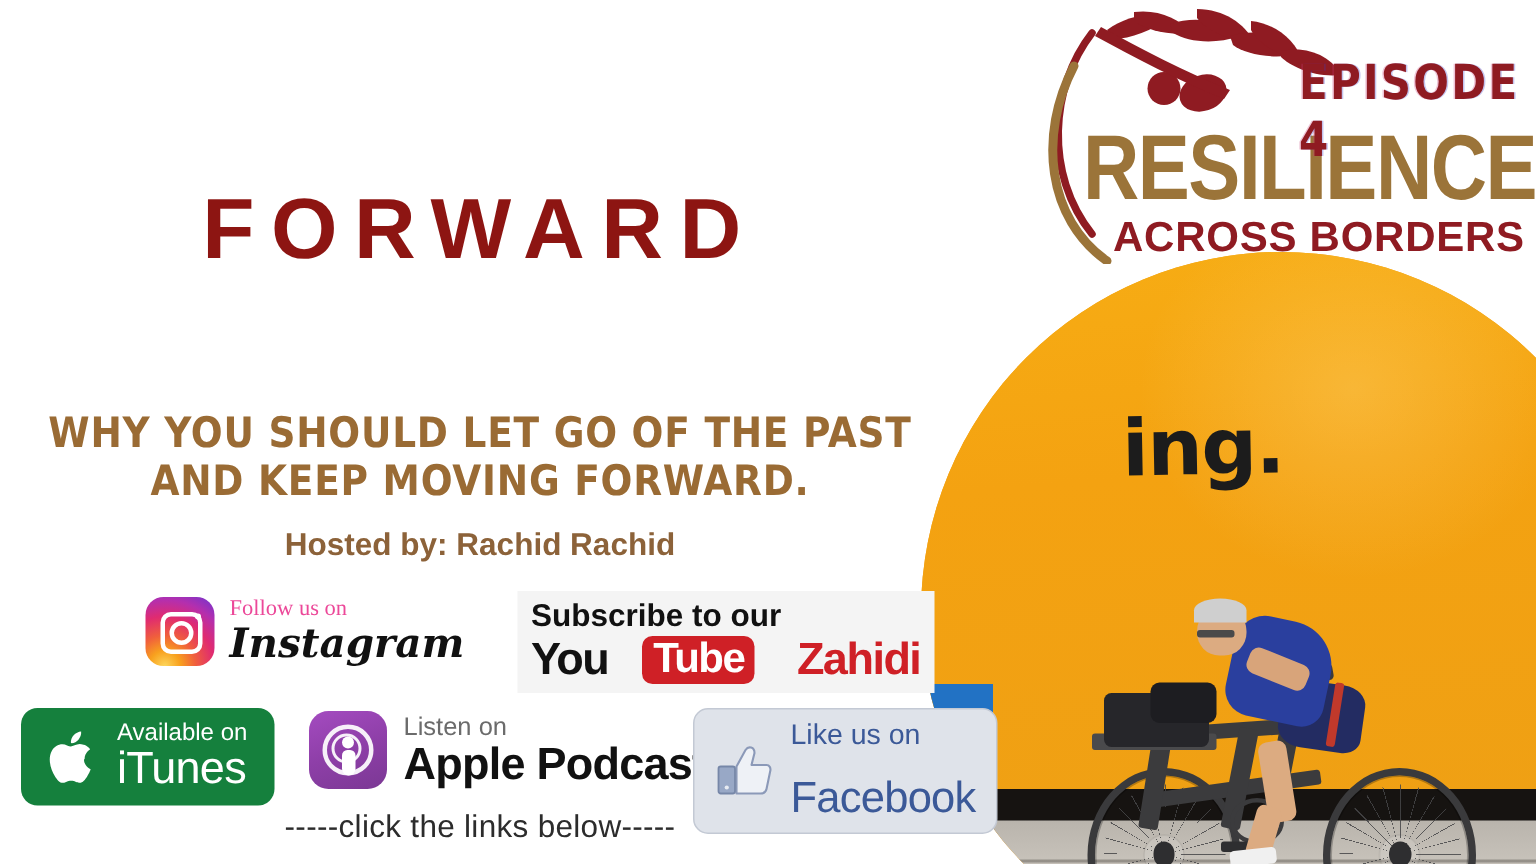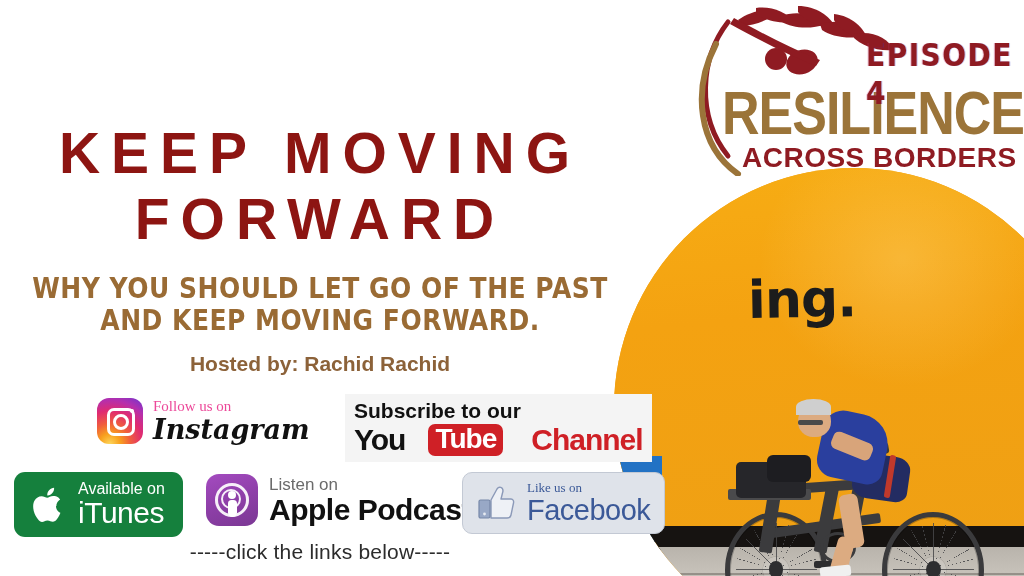--- a/index.html
+++ b/index.html
@@ -212,22 +212,22 @@
   .ap-icon .mic{position:absolute;left:22px;top:17px;width:8px;height:8px;border-radius:50%;background:#fff;}
   .ap-icon .stem{position:absolute;left:21.5px;top:26px;width:9px;height:17px;background:#fff;border-radius:4px 4px 5px 5px;}
   .ap-text{margin-left:11px;line-height:1;}
   .ap-l1{font-family:"Liberation Sans", sans-serif;font-size:17px;color:#6b6b6b;}
   .ap-l2{font-family:"Liberation Sans", sans-serif;font-weight:bold;font-size:30px;color:#111;margin-top:2px;letter-spacing:-.5px;}
 
   
   .badge-facebook{left:462px;top:472px;background:#dfe3ea;border:1px solid #c3c9d4;border-radius:10px;padding:8px 14px;}
   .fb-thumb{width:40px;height:36px;position:relative;flex:0 0 auto;}
   .fb-text{margin-left:10px;line-height:1;}
-  .fb-l1{font-family:Liberation Serif, serif;font-size:13px;color:#3b5998;}
-  .fb-l2{font-family:"Liberation Sans", sans-serif;font-size:29px;color:#3b5998;margin-top:2px;letter-spacing:-.5px;}
+  .fb-l1{font-family:Liberation Sans, sans-serif;font-size:19px;color:#3b5998;}
+  .fb-l2{font-family:"Liberation Sans", sans-serif;font-size:29px;color:#3b5998;margin-top:18px;letter-spacing:-.5px;}
 </style>
 </head>
 <body>
 
 <div class="canvas">
 
   <div class="photo-circle">
     <div class="photo-inner">
       <div class="wall-yellow">
         <div class="wall-shine"></div>
@@ -293,21 +293,20 @@
       <path d="M34 18 C6 54 2 112 34 152" fill="none" stroke="#8f1b22" stroke-width="5" stroke-linecap="round"></path>
       <path d="M22 40 C-2 86 4 142 44 170" fill="none" stroke="#9b7439" stroke-width="6" stroke-linecap="round"></path>
     </svg>
     <div class="logo-word">RESILIENCE</div>
     <div class="logo-sub">ACROSS BORDERS</div>
   </div>
 
   <div class="episode-badge">EPISODE 4</div>
 
   <div class="headline">
-    <span class="l1">KEEP MOVING</span>
     <span class="l2">FORWARD</span>
   </div>
 
   <div class="subhead">
     <span class="ln">WHY YOU SHOULD LET GO OF THE PAST</span>
     <span class="ln">AND KEEP MOVING FORWARD.</span>
   </div>
 
   <div class="hosted">Hosted by: Rachid Rachid</div>
 
@@ -320,21 +319,21 @@
       <div class="ig-l2">Instagram</div>
     </div>
   </div>
 
   <div class="badge badge-youtube">
     <div class="yt-stack">
       <div class="yt-l1">Subscribe to our</div>
       <div class="yt-l2">
         <span class="yt-you">You</span>
         <span class="yt-tube">Tube</span>
-        <span class="yt-channel">Channel</span>
+        <span class="yt-channel">Zahidi</span>
       </div>
     </div>
   </div>
 
   <div class="badge badge-itunes">
     <div class="apple-mark">
       <svg width="34" height="40" viewBox="0 0 34 40">
         <path d="M24.4 21.1c0-4.4 3.6-6.5 3.7-6.6-2-3-5.2-3.4-6.3-3.4-2.7-.3-5.2 1.6-6.6 1.6-1.3 0-3.4-1.5-5.6-1.5-2.9 0-5.5 1.7-7 4.3-3 5.2-.8 12.9 2.1 17.1 1.4 2.1 3.1 4.4 5.3 4.3 2.1-.1 2.9-1.4 5.5-1.4s3.3 1.4 5.5 1.3c2.3 0 3.7-2.1 5.1-4.2 1.6-2.4 2.3-4.7 2.3-4.8-.1 0-4.4-1.7-4.4-6.7z" fill="#fff"></path>
         <path d="M20.3 8.1c1.2-1.4 2-3.4 1.8-5.4-1.7.1-3.8 1.1-5 2.5-1.1 1.2-2.1 3.3-1.8 5.2 1.9.2 3.8-.9 5-2.3z" fill="#fff"></path>
       </svg>

